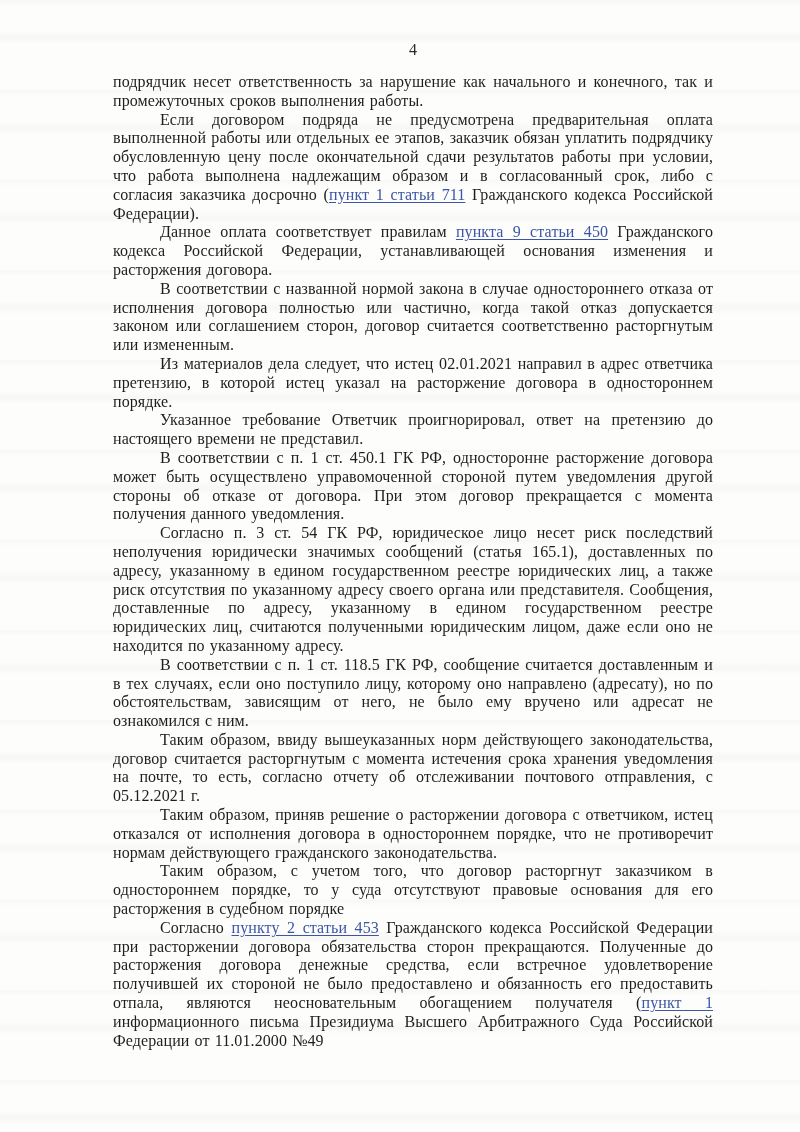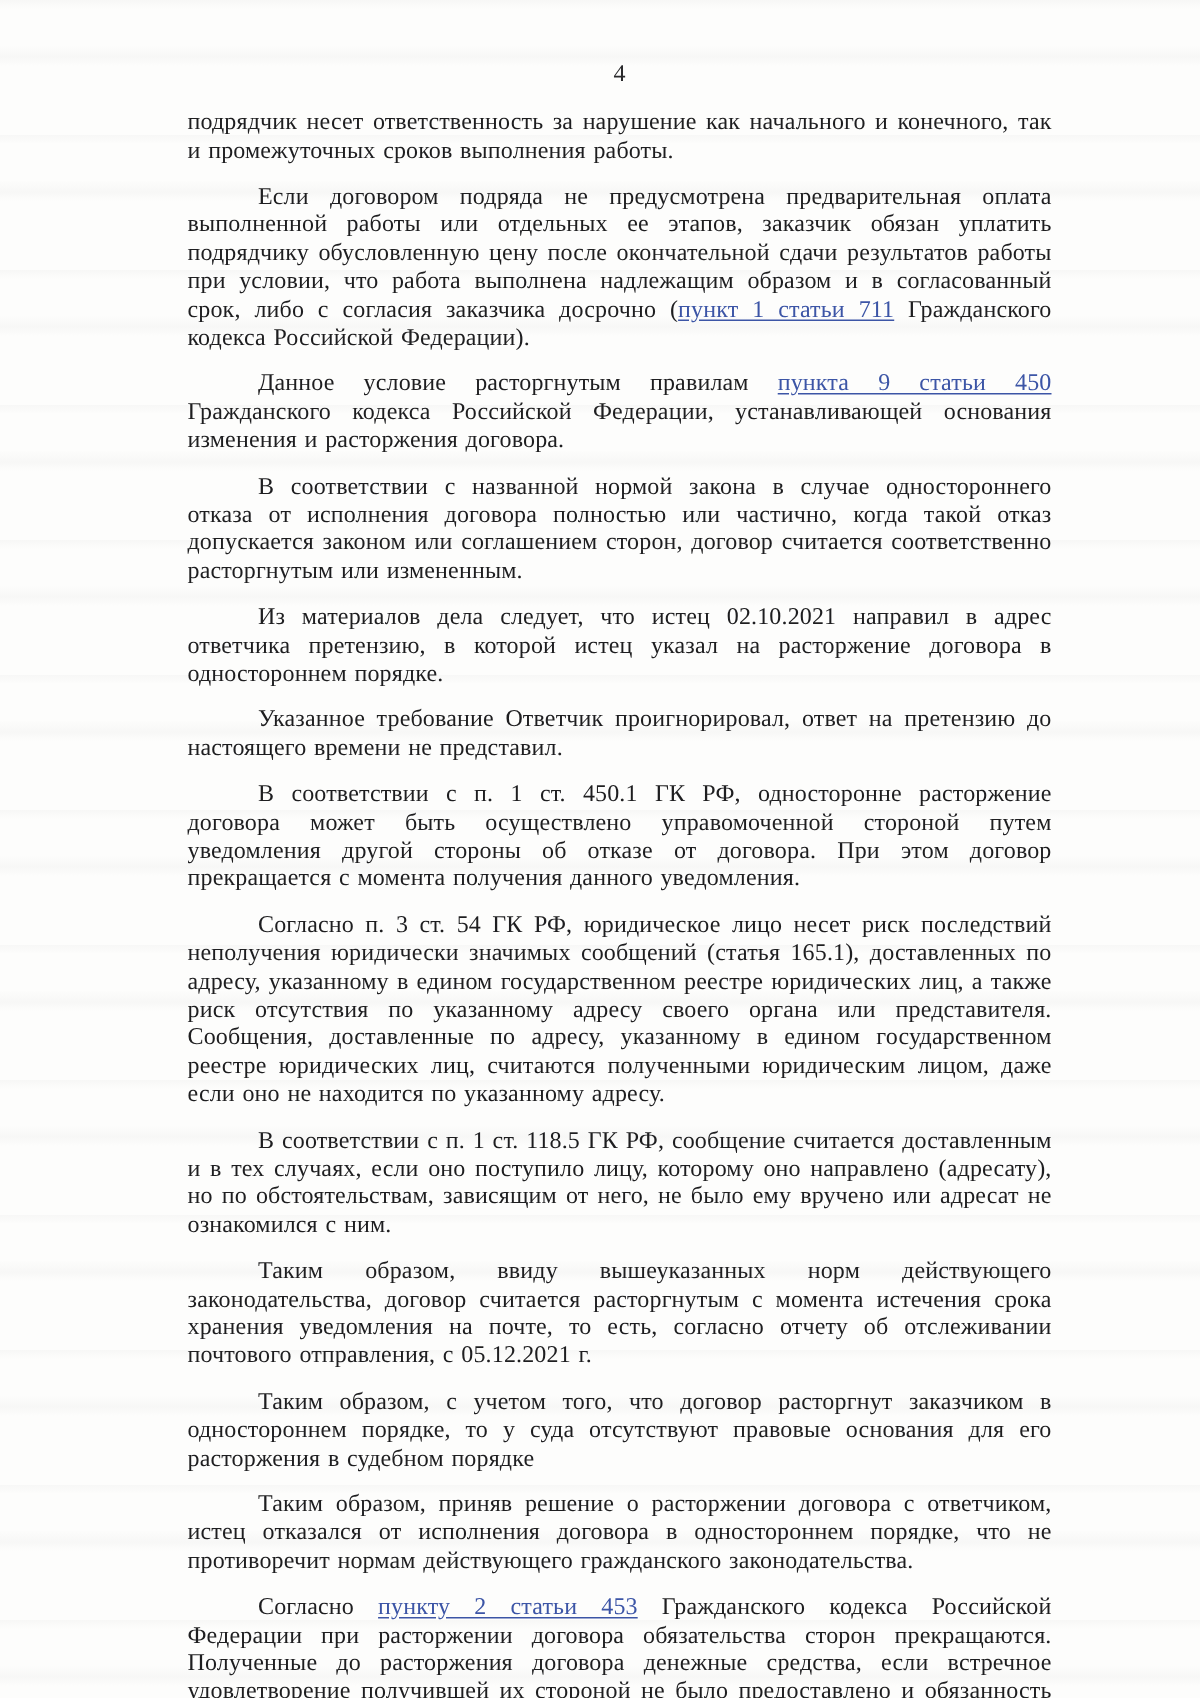--- a/index.html
+++ b/index.html
@@ -26,21 +26,21 @@
   }
   .page-number {
     display: block;
     text-align: center;
     font-size: 16px;
     line-height: 19px;
     color: #2a2a2c;
     margin-bottom: 14px;
   }
   .para {
-    margin: 12px;
+    margin: 0;
     font-size: 16px;
     line-height: 18.8px;
     color: #1e1e20;
     text-align: justify;
     letter-spacing: 0.1px;
     word-spacing: 1px;
   }
   .para.indent { text-indent: 47px; }
   .doc-link {
     color: var(--link-color, #3c55a6);
@@ -51,26 +51,26 @@
 </style>
 </head>
 <body>
 
 <div class="page">
   <div class="text-column">
     <span class="page-number">4</span>
     <div>
         <p class="para"><span class="text-run">подрядчик несет ответственность за нарушение как начального и конечного, так и промежуточных сроков выполнения работы.</span></p>
         <p class="para indent"><span class="text-run">Если договором подряда не предусмотрена предварительная оплата выполненной работы или отдельных ее этапов, заказчик обязан уплатить подрядчику обусловленную цену после окончательной сдачи результатов работы при условии, что работа выполнена надлежащим образом и в согласованный срок, либо с согласия заказчика досрочно (</span><a class="doc-link" href="#">пункт 1 статьи 711</a><span class="text-run"> Гражданского кодекса Российской Федерации).</span></p>
-        <p class="para indent"><span class="text-run">Данное условие расторгнутым правилам </span><a class="doc-link" href="#">пункта 9 статьи 450</a><span class="text-run"> Гражданского кодекса Российской Федерации, устанавливающей основания изменения и расторжения договора.</span></p>
+        <p class="para indent"><span class="text-run">Данное оплата соответствует правилам </span><a class="doc-link" href="#">пункта 9 статьи 450</a><span class="text-run"> Гражданского кодекса Российской Федерации, устанавливающей основания изменения и расторжения договора.</span></p>
         <p class="para indent"><span class="text-run">В соответствии с названной нормой закона в случае одностороннего отказа от исполнения договора полностью или частично, когда такой отказ допускается законом или соглашением сторон, договор считается соответственно расторгнутым или измененным.</span></p>
-        <p class="para indent"><span class="text-run">Из материалов дела следует, что истец 02.10.2021 направил в адрес ответчика претензию, в которой истец указал на расторжение договора в одностороннем порядке.</span></p>
+        <p class="para indent"><span class="text-run">Из материалов дела следует, что истец 02.01.2021 направил в адрес ответчика претензию, в которой истец указал на расторжение договора в одностороннем порядке.</span></p>
         <p class="para indent"><span class="text-run">Указанное требование Ответчик проигнорировал, ответ на претензию до настоящего времени не представил.</span></p>
         <p class="para indent"><span class="text-run">В соответствии с п. 1 ст. 450.1 ГК РФ, односторонне расторжение договора может быть осуществлено управомоченной стороной путем уведомления другой стороны об отказе от договора. При этом договор прекращается с момента получения данного уведомления.</span></p>
         <p class="para indent"><span class="text-run">Согласно п. 3 ст. 54 ГК РФ, юридическое лицо несет риск последствий неполучения юридически значимых сообщений (статья 165.1), доставленных по адресу, указанному в едином государственном реестре юридических лиц, а также риск отсутствия по указанному адресу своего органа или представителя. Сообщения, доставленные по адресу, указанному в едином государственном реестре юридических лиц, считаются полученными юридическим лицом, даже если оно не находится по указанному адресу.</span></p>
         <p class="para indent"><span class="text-run">В соответствии с п. 1 ст. 118.5 ГК РФ, сообщение считается доставленным и в тех случаях, если оно поступило лицу, которому оно направлено (адресату), но по обстоятельствам, зависящим от него, не было ему вручено или адресат не ознакомился с ним.</span></p>
         <p class="para indent"><span class="text-run">Таким образом, ввиду вышеуказанных норм действующего законодательства, договор считается расторгнутым с момента истечения срока хранения уведомления на почте, то есть, согласно отчету об отслеживании почтового отправления, с 05.12.2021 г.</span></p>
+        <p class="para indent"><span class="text-run">Таким образом, приняв решение о расторжении договора с ответчиком, истец отказался от исполнения договора в одностороннем порядке, что не противоречит нормам действующего гражданского законодательства.</span></p>
         <p class="para indent"><span class="text-run">Таким образом, с учетом того, что договор расторгнут заказчиком в одностороннем порядке, то у суда отсутствуют правовые основания для его расторжения в судебном порядке</span></p>
-        <p class="para indent"><span class="text-run">Таким образом, приняв решение о расторжении договора с ответчиком, истец отказался от исполнения договора в одностороннем порядке, что не противоречит нормам действующего гражданского законодательства.</span></p>
         <p class="para indent"><span class="text-run">Согласно </span><a class="doc-link" href="#">пункту 2 статьи 453</a><span class="text-run"> Гражданского кодекса Российской Федерации при расторжении договора обязательства сторон прекращаются. Полученные до расторжения договора денежные средства, если встречное удовлетворение получившей их стороной не было предоставлено и обязанность его предоставить отпала, являются неосновательным обогащением получателя (</span><a class="doc-link" href="#">пункт 1</a><span class="text-run"> информационного письма Президиума Высшего Арбитражного Суда Российской Федерации от 11.01.2000 №49</span></p>
       </div>
   </div>
 </div>
 
 </body></html>

